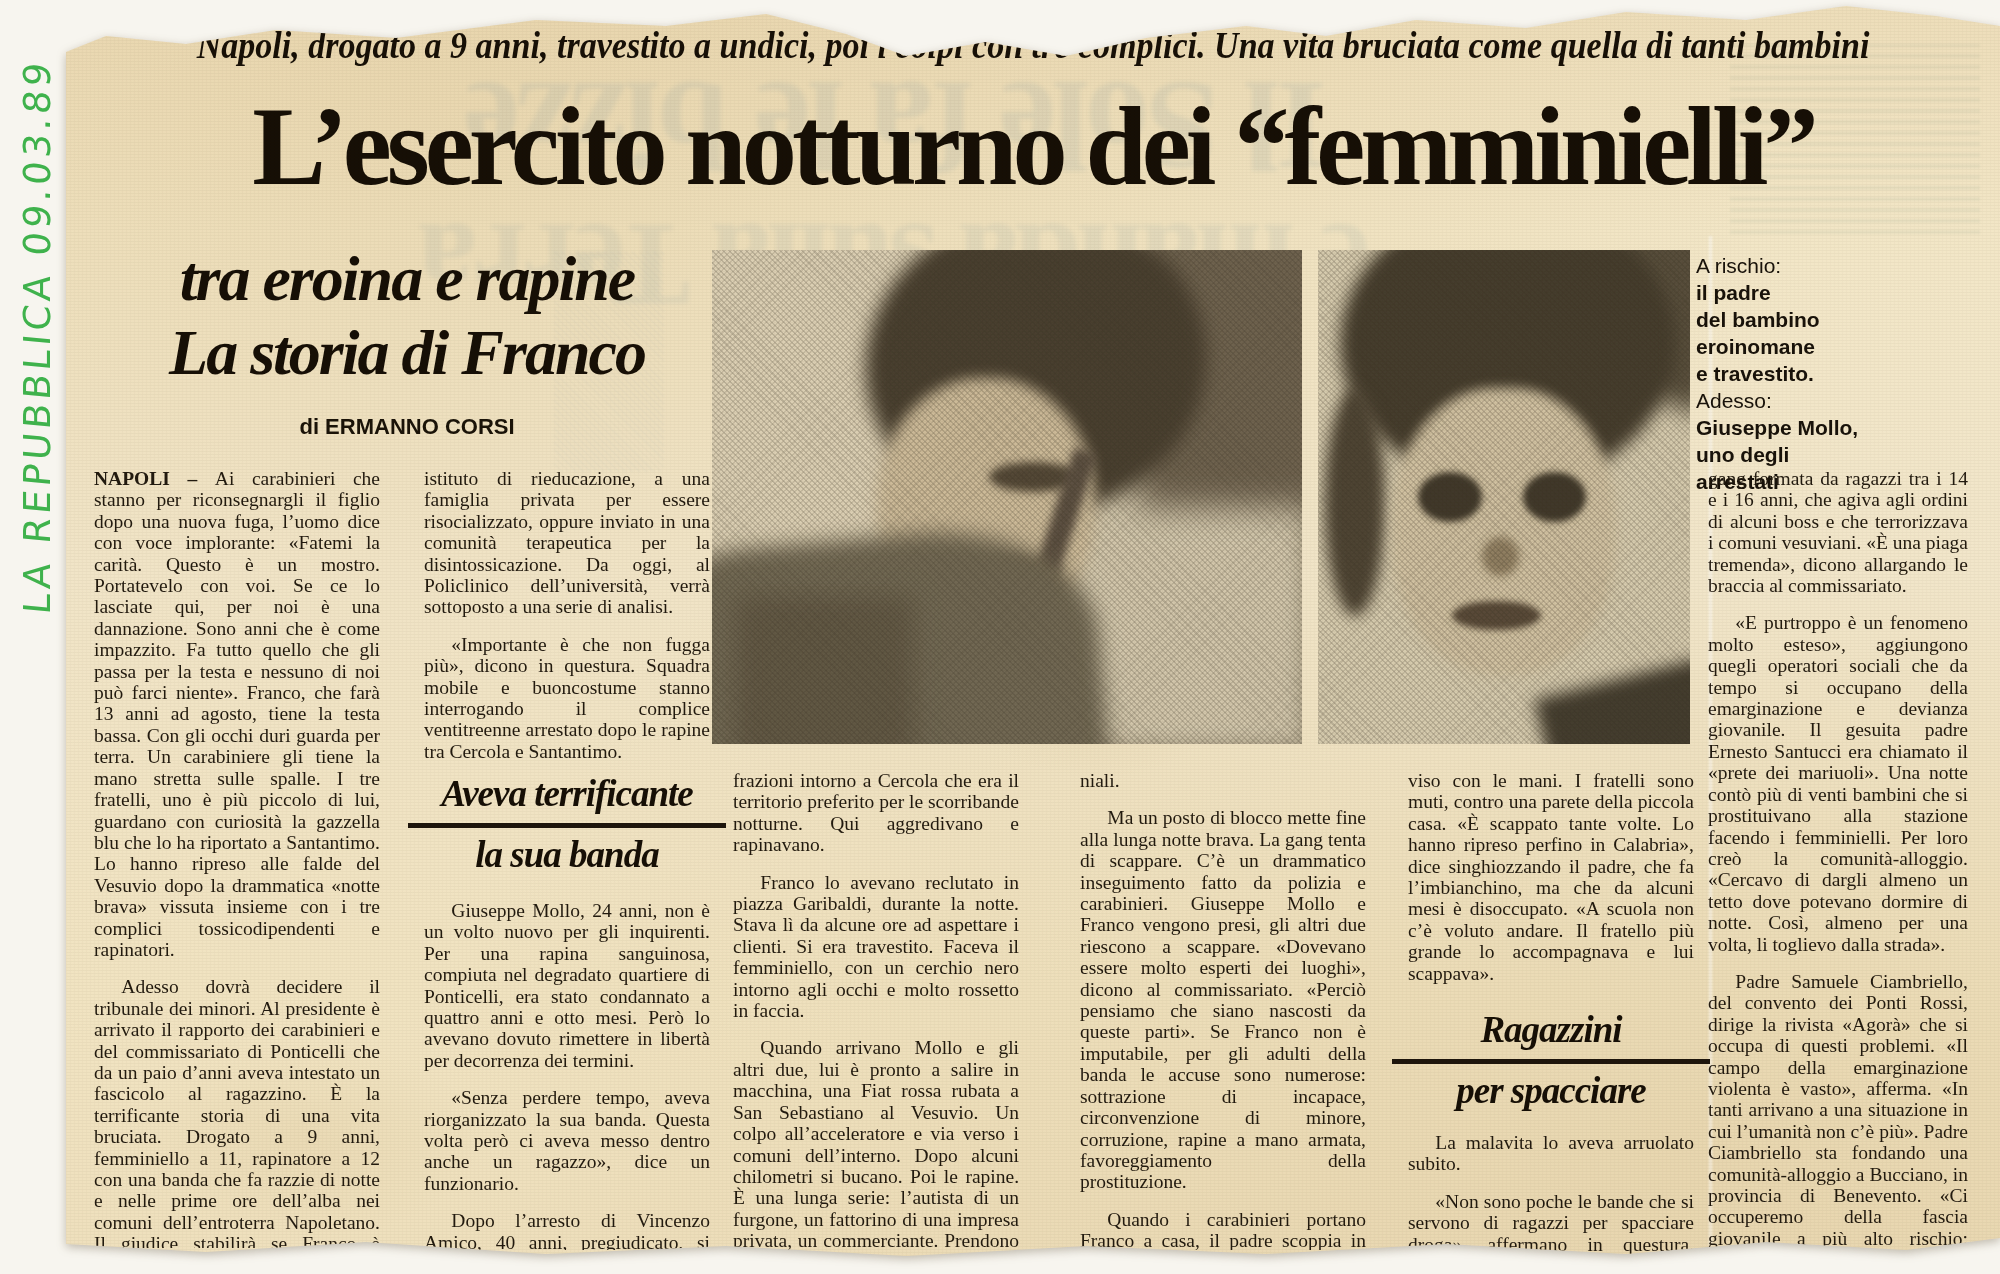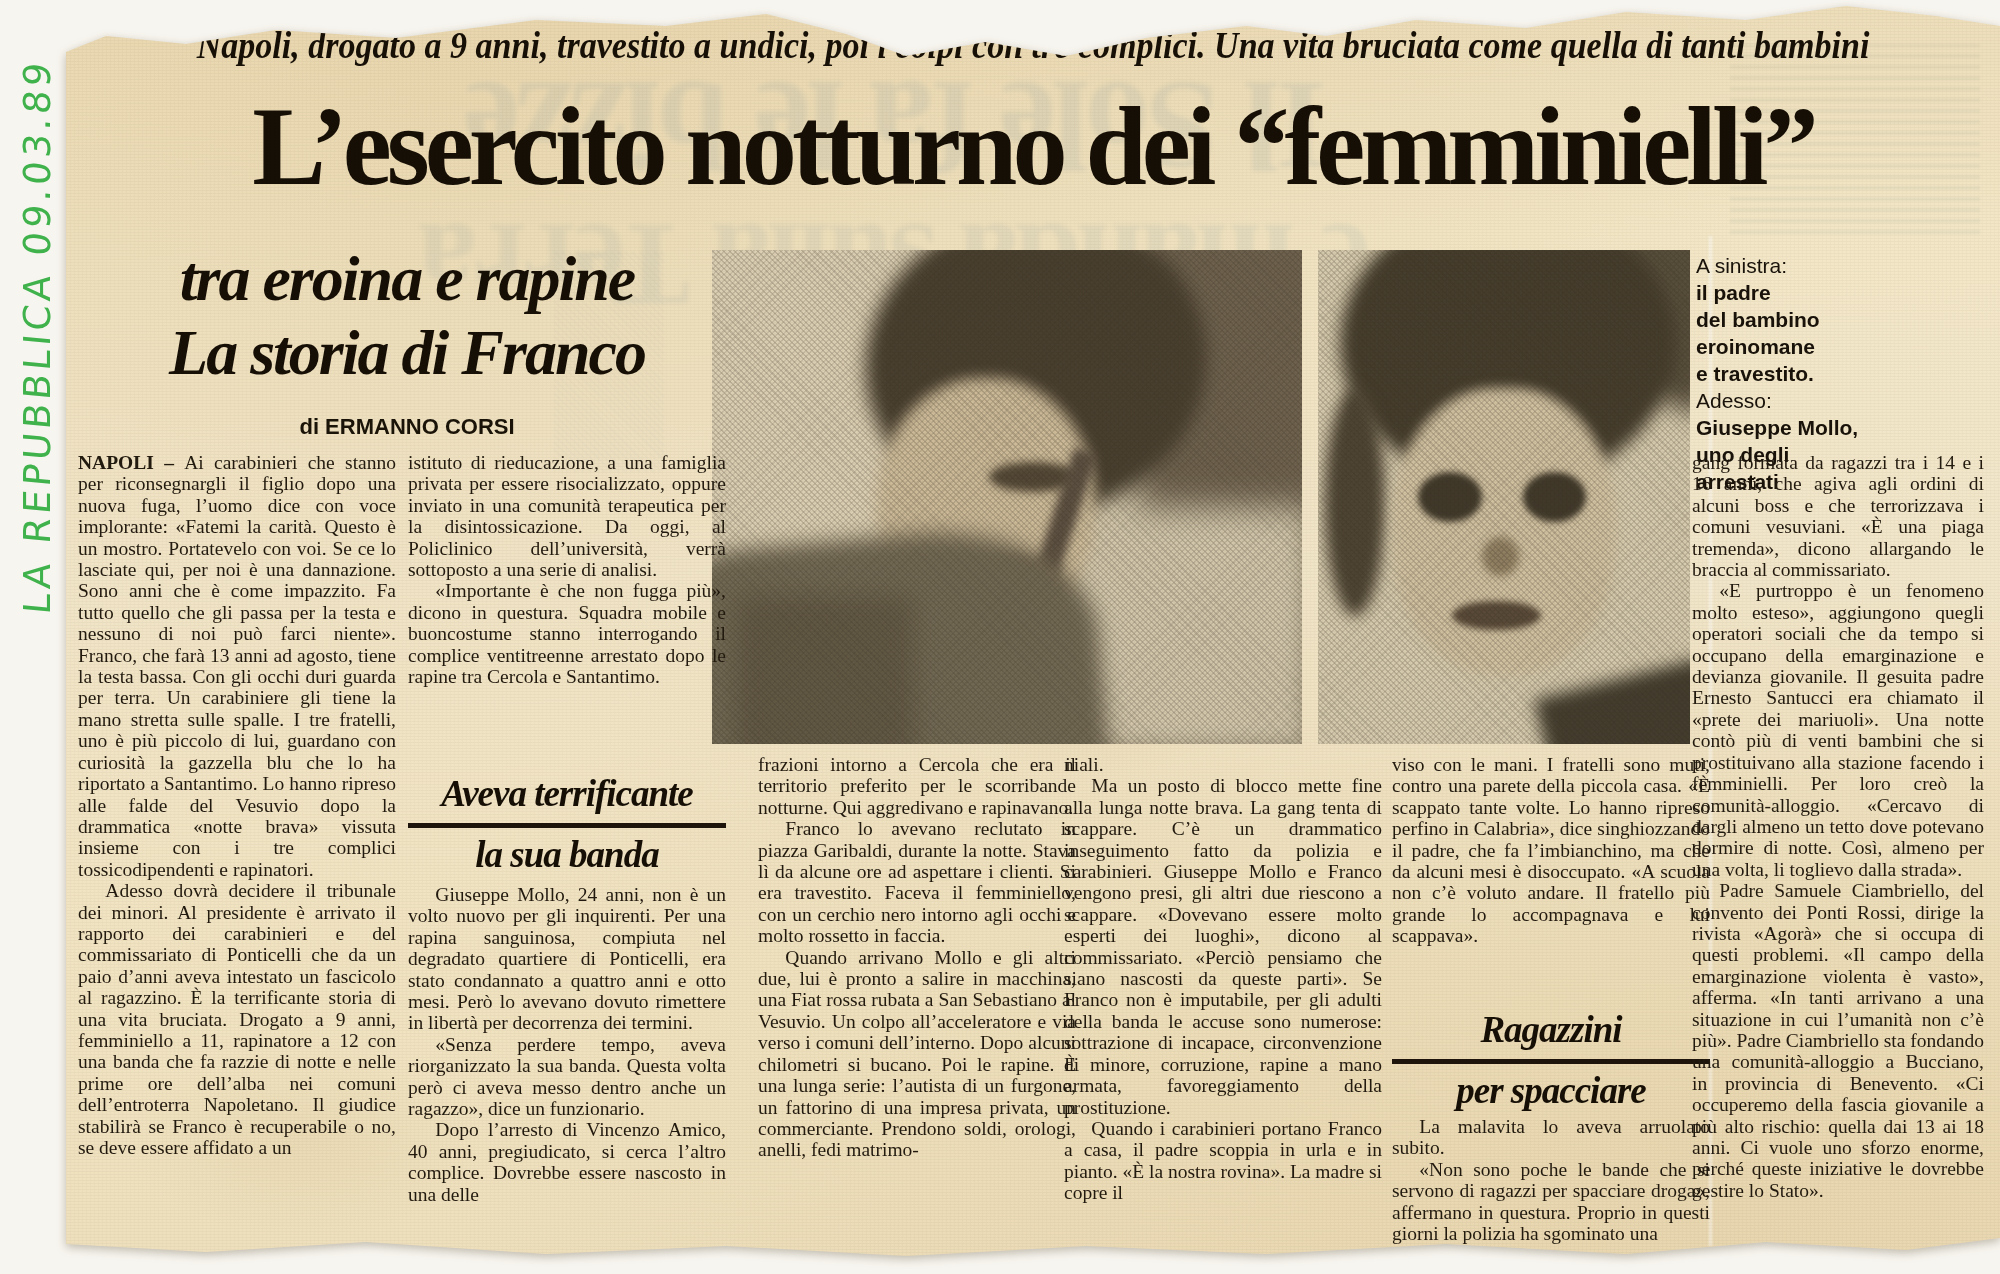--- a/index.html
+++ b/index.html
@@ -67,26 +67,26 @@
   .photo .tint { inset:0; background:rgba(238,222,185,.16); }
 
   
   .caption { position:absolute; left:1630px; top:252px; width:290px;
     font-family:"Liberation Sans", sans-serif; font-size:21px; line-height:27px; color:#18120a; }
   .caption .b { font-weight:bold; }
 
   
   .col { position:absolute; width:318px; font-size:19.5px; line-height:21.4px;
          text-align:justify; color:#221a0f; overflow:hidden; }
-  .col p { margin:0; }
+  .col p { margin:16px; }
   .col p.ind { text-indent:1.4em; }
   .c1 { left:12px;  top:452px; height:796px; }
   .c2a{ left:342px; top:452px; height:318px; }
   .c2b{ left:342px; top:884px; height:366px; }
-  .c3 { left:692px; top:754px; height:496px; }
+  .c3 { left:651px; top:754px; height:496px; }
   .c4 { left:998px; top:754px; height:496px; }
   .c5a{ left:1326px; top:754px; height:252px; }
   .c5b{ left:1326px; top:1116px; height:140px; }
   .c6 { left:1626px; top:452px; width:292px; height:800px; }
   .lead { font-weight:bold; }
 
   .colhead { position:absolute; width:318px; text-align:center; font-style:italic;
     font-weight:bold; font-size:37px; line-height:44px; letter-spacing:-1px; color:#160f06; }
   .colhead .l1 { display:block; padding-bottom:7px; border-bottom:5px solid #1d150c; margin-bottom:5px; }
   .ch1 { left:342px; top:772px; }
@@ -140,21 +140,21 @@
       <div style="left:27%; top:45%; width:17%; height:10%; background:#20190f; border-radius:50%; filter:blur(3px);"></div>
       <div style="left:55%; top:45%; width:17%; height:10%; background:#20190f; border-radius:50%; filter:blur(3px);"></div>
       <div style="left:44%; top:58%; width:10%; height:8%; background:#7e6c50; border-radius:50%; filter:blur(4px);"></div>
       <div style="left:36%; top:71%; width:24%; height:6%; background:#3c2d1f; border-radius:50%; filter:blur(3px);"></div>
       <div style="left:62%; top:86%; width:50%; height:30%; background:#241e14; filter:blur(8px); transform:rotate(-14deg);"></div>
       <div class="ht"></div>
       <div class="tint"></div>
     </div>
 
     <div class="caption">
-      <div>A sinistra:</div>
+      <div>A rischio:</div>
       <div class="b">il padre</div>
       <div class="b">del bambino</div>
       <div class="b">eroinomane</div>
       <div class="b">e travestito.</div>
       <div>Adesso:</div>
       <div class="b">Giuseppe Mollo,</div>
       <div class="b">uno degli</div>
       <div class="b">arrestati</div>
     </div>
 

